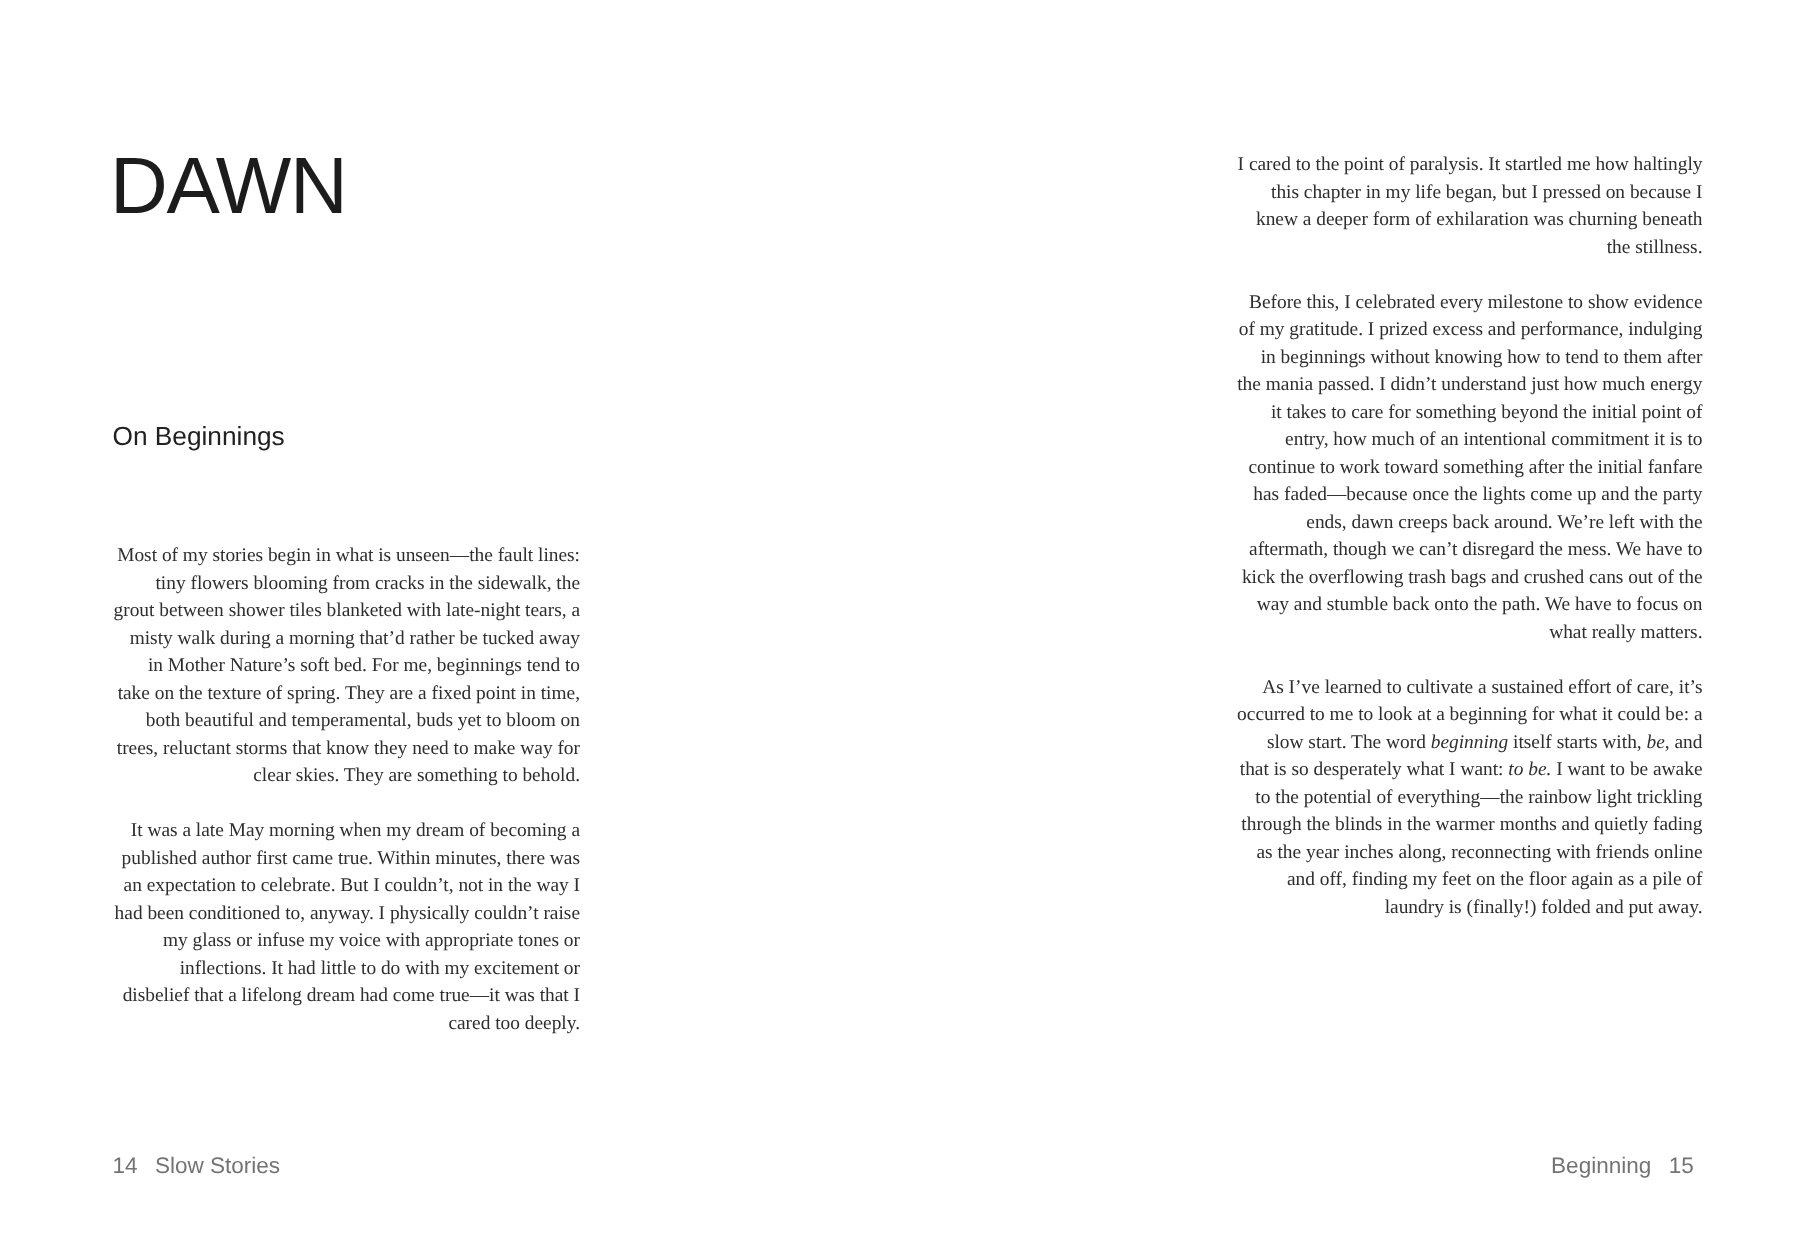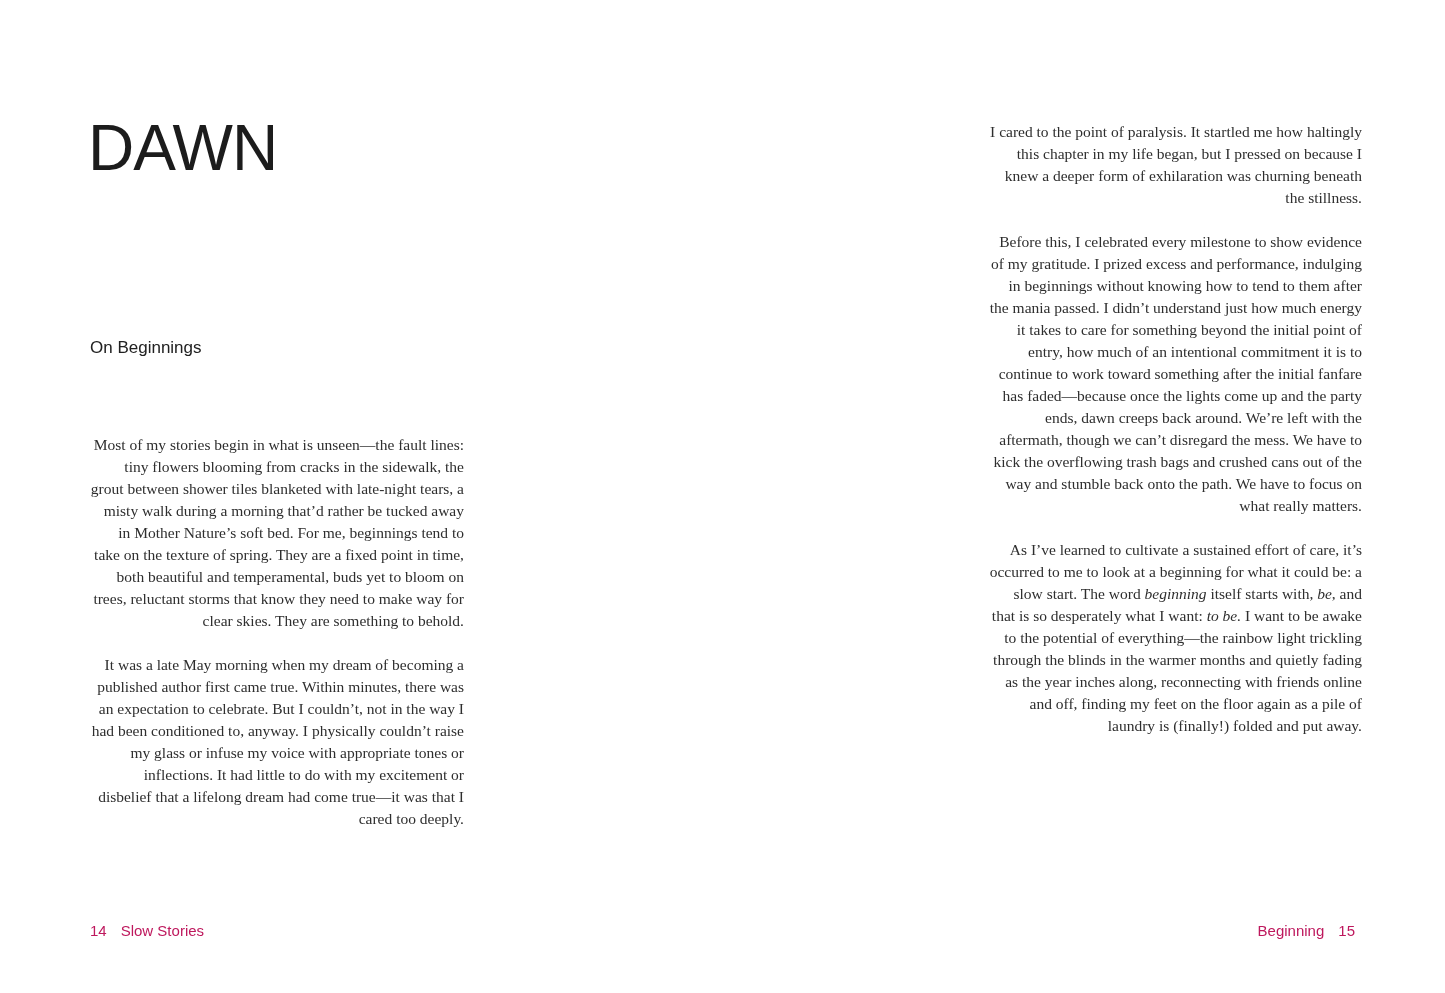--- a/index.html
+++ b/index.html
@@ -27,21 +27,21 @@
     letter-spacing: -1px;
     line-height: 1;
     color: #1c1c1c;
   }
   .section-subtitle {
     position: absolute;
     top: 314px;
     left: 90px;
     margin: 0;
     font-family: "Liberation Sans", sans-serif;
-    font-size: 17px;
+    font-size: 21px;
     font-weight: 400;
     color: #212121;
   }
   .body-col {
     position: absolute;
     width: 374px;
     font-size: 15.5px;
     line-height: 22px;
     color: #2e2e2e;
     text-align: right;
@@ -57,22 +57,22 @@
     top: 97px;
     left: 988px;
   }
   .italic {
     font-style: italic;
   }
   .page-footer {
     position: absolute;
     top: 898px;
     font-family: "Liberation Sans", sans-serif;
-    font-size: 15px;
-    color: #be185d;
+    font-size: 18px;
+    color: #737373;
   }
   .footer-left {
     left: 90px;
   }
   .footer-right {
     right: 90px;
     text-align: right;
   }
   .footer-gap {
     display: inline-block;

